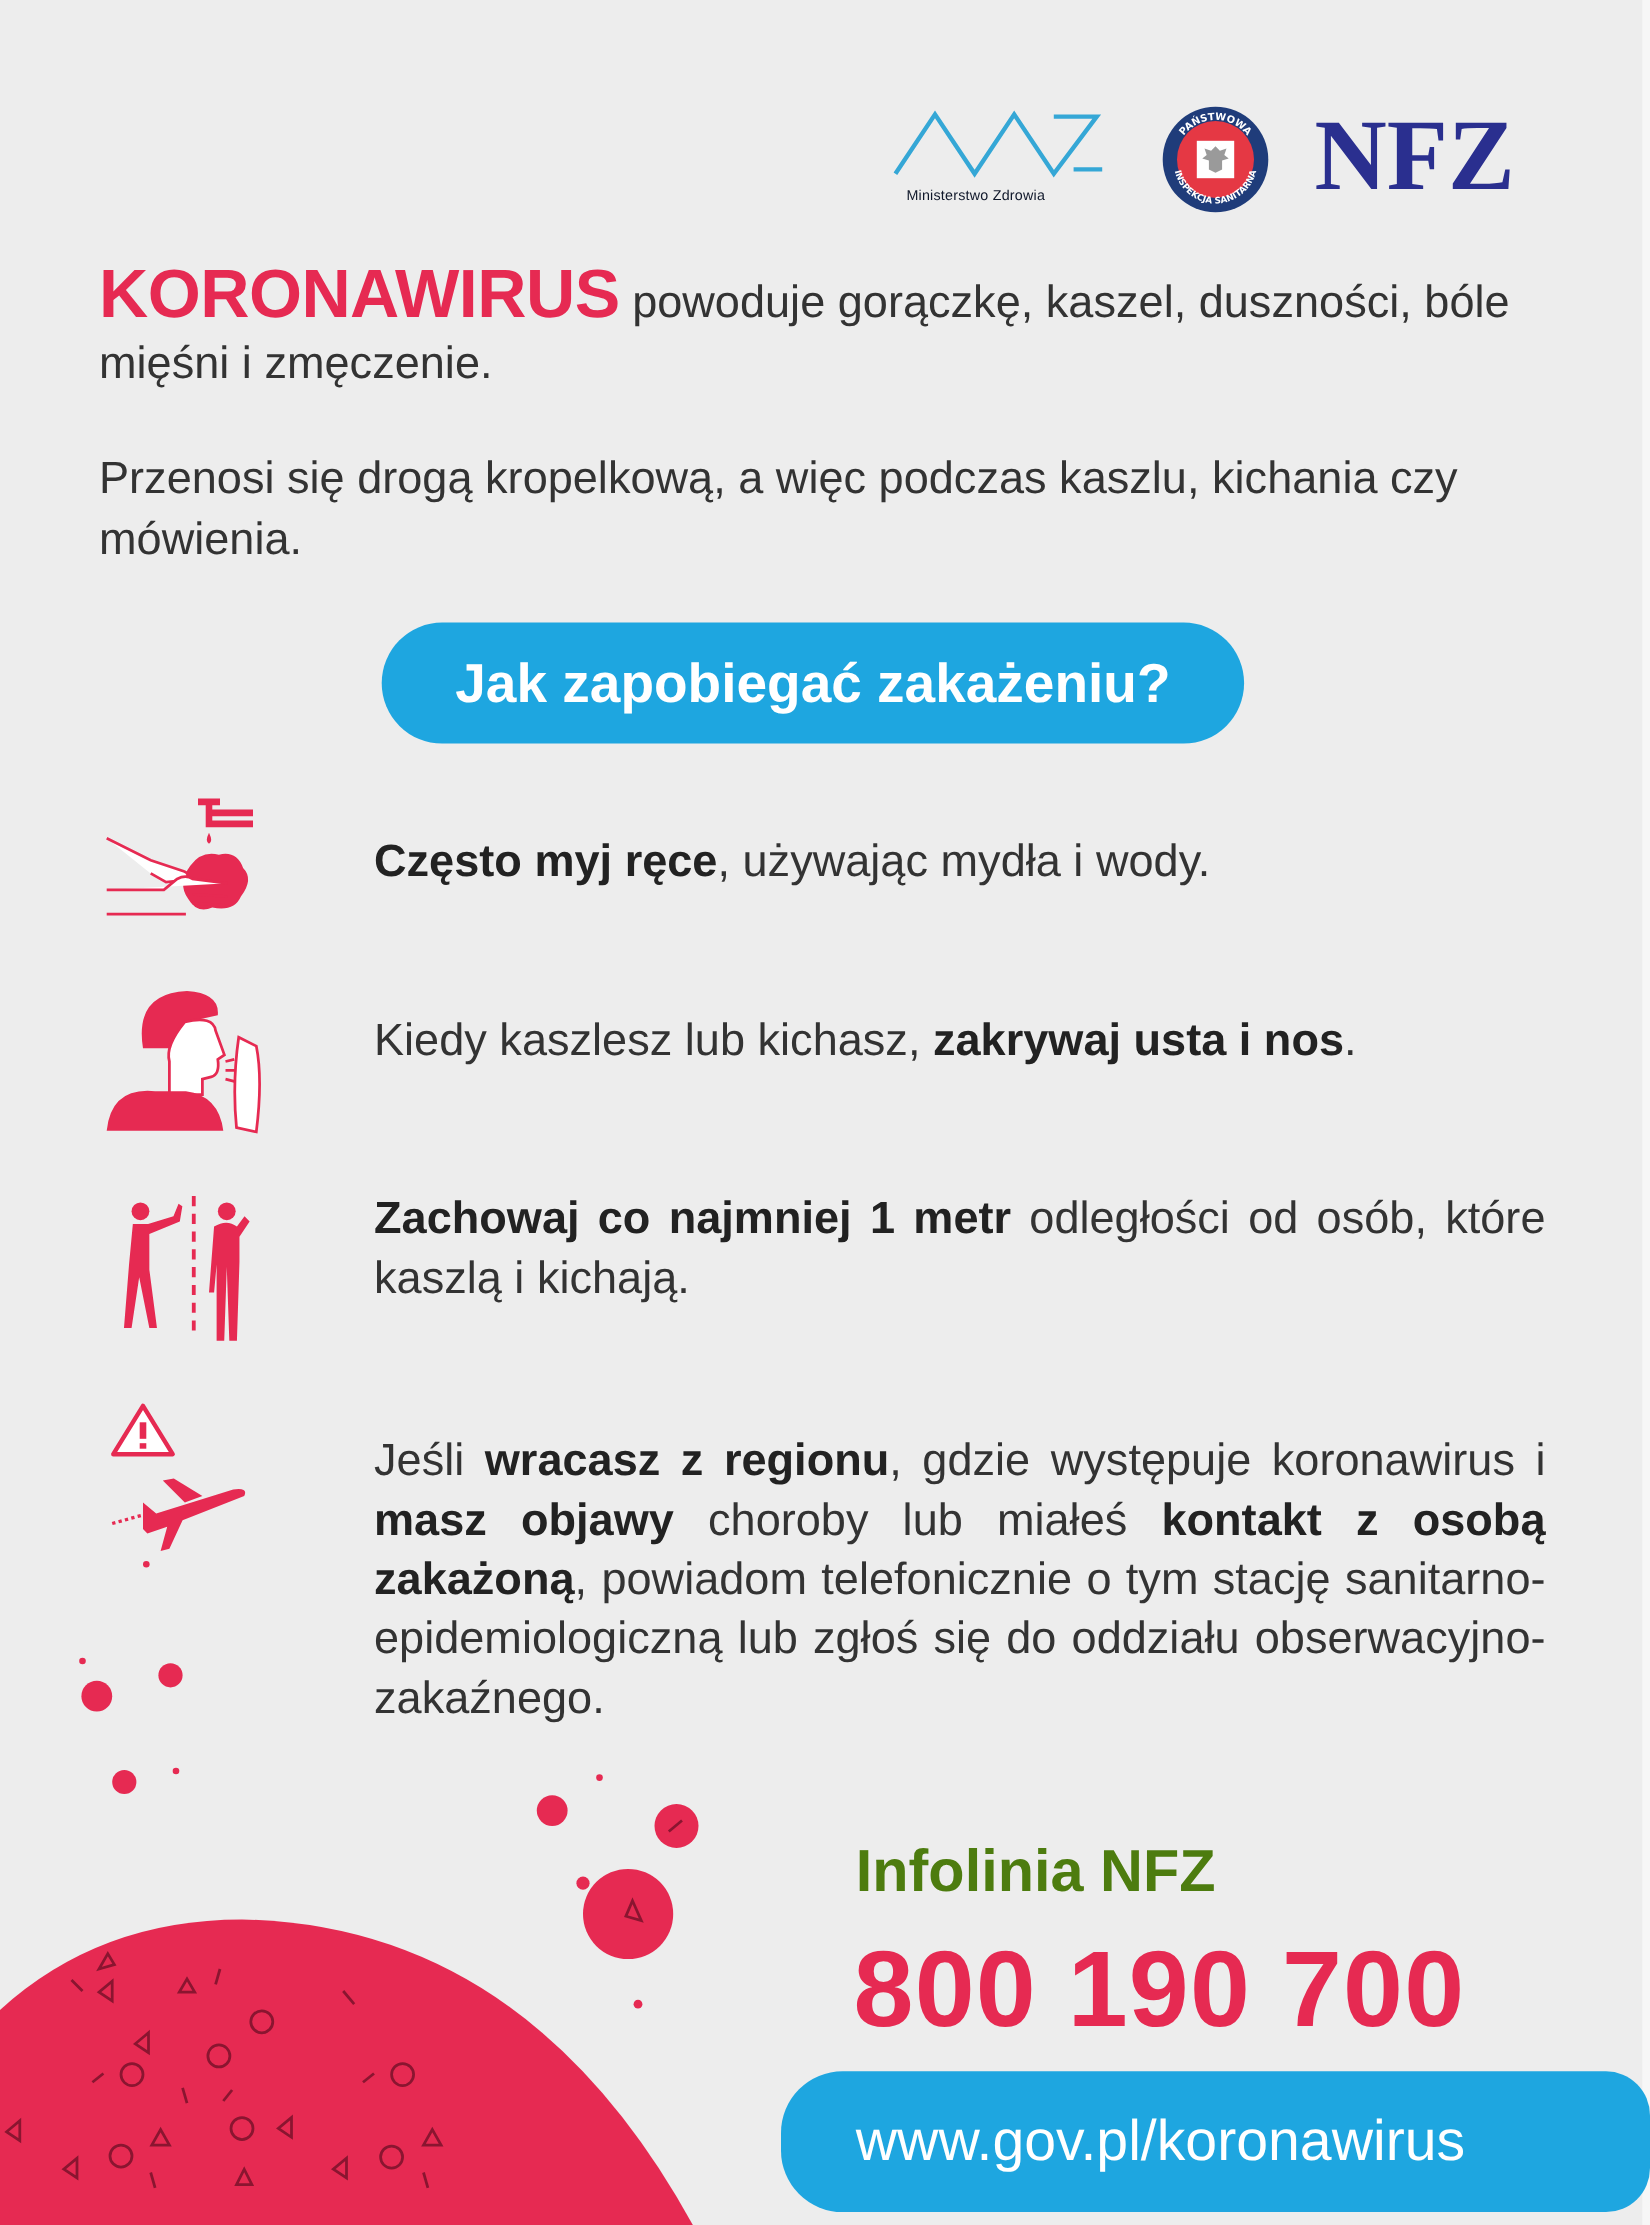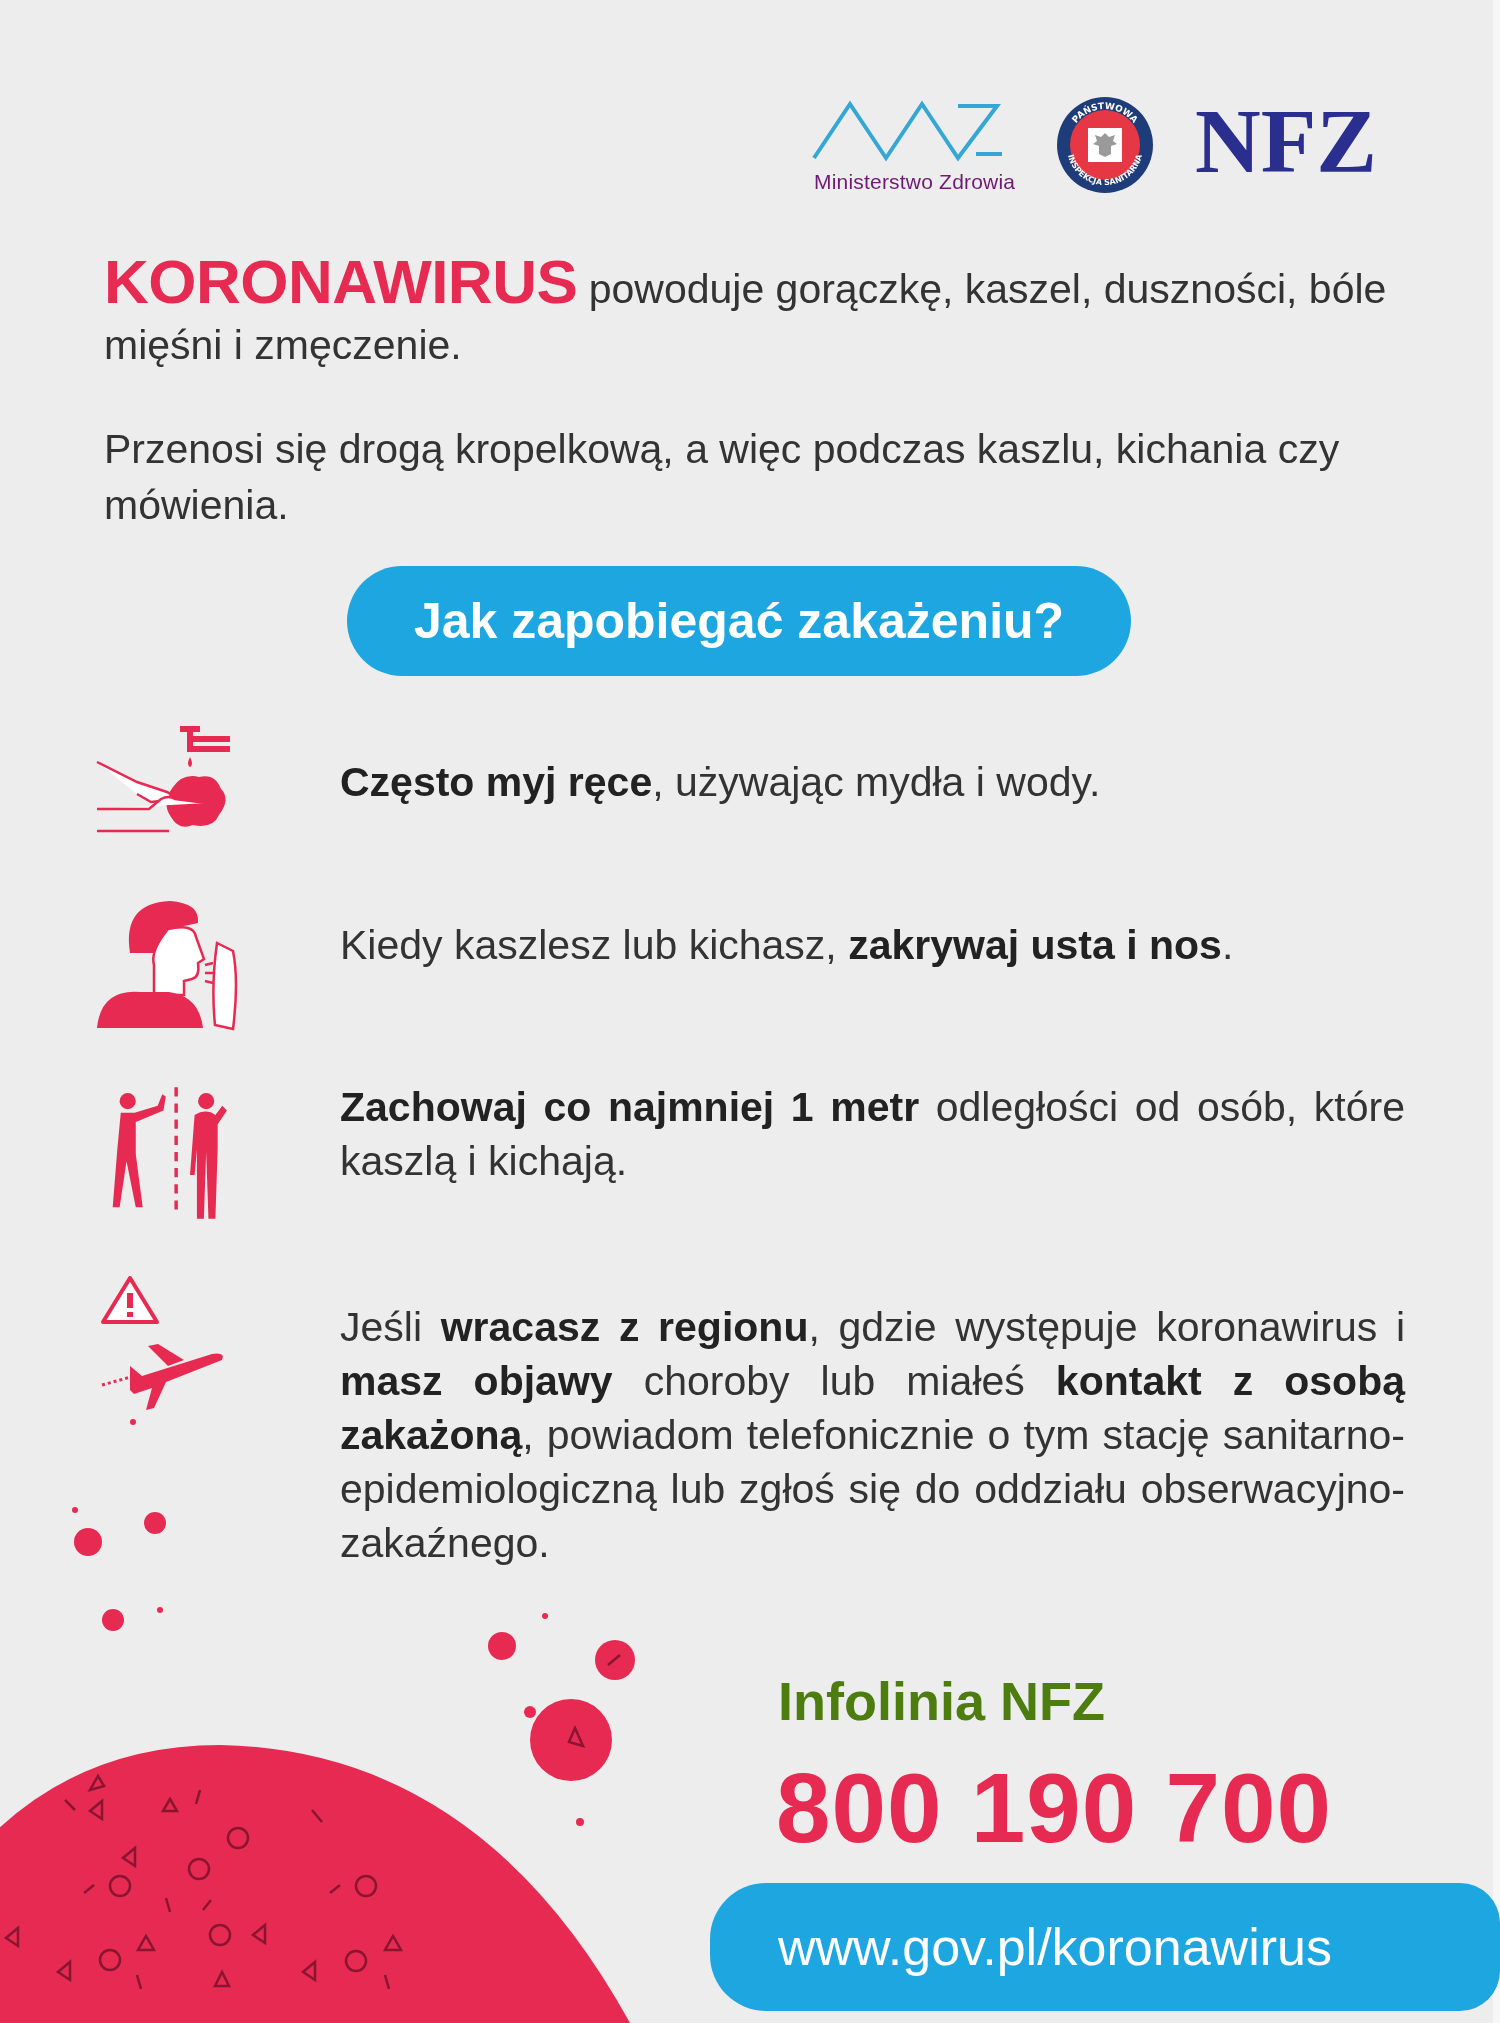--- a/index.html
+++ b/index.html
@@ -7,28 +7,28 @@
     width: 1500px; height: 2023px; position: relative; overflow: hidden;
     background: #ededed;
     font-family: "Liberation Sans", "DejaVu Sans", sans-serif;
     color: #2a2a2a;
   }
   .right-strip { position: absolute; top: 0; right: 0; width: 7px; height: 2023px; background: #f7f7f7; }
   .abs { position: absolute; }
 
   
   .logo-mz { left: 812px; top: 96px; width: 200px; height: 100px; }
-  .logo-mz-caption { position: absolute; left: 2px; top: 74px; font-size: 21px; color: #701a75; letter-spacing: 0.2px; white-space: nowrap; }
+  .logo-mz-caption { position: absolute; left: 12px; top: 74px; font-size: 13px; color: #0f172a; letter-spacing: 0.2px; white-space: nowrap; }
   .logo-pis { left: 1055px; top: 95px; width: 100px; height: 100px; }
   .logo-nfz { left: 1195px; top: 100px; width: 185px; height: 80px; }
 
   
   .intro { left: 90px; top: 240px; width: 1340px; font-size: 41px; line-height: 56px; font-weight: 300; color: #333; }
   .intro .brand { color: #e62a52; font-weight: 700; font-size: 62px; letter-spacing: -0.5px; }
-  .intro p { margin: 14px; }
+  .intro p { margin: 0; }
   .intro p + p { margin-top: 48px; }
 
   
   .pill {
     background: #1ea6e0; color: #fff; border-radius: 60px;
     display: flex; align-items: center; justify-content: center;
     font-weight: 300;
   }
   .pill-question { left: 347px; top: 566px; width: 784px; height: 110px; font-size: 50px; font-weight: bold; }
   .pill-url { left: 710px; top: 1883px; width: 790px; height: 128px; font-size: 52px; border-radius: 56px 40px 40px 56px; justify-content: flex-start; padding-left: 68px; box-sizing: border-box; }

